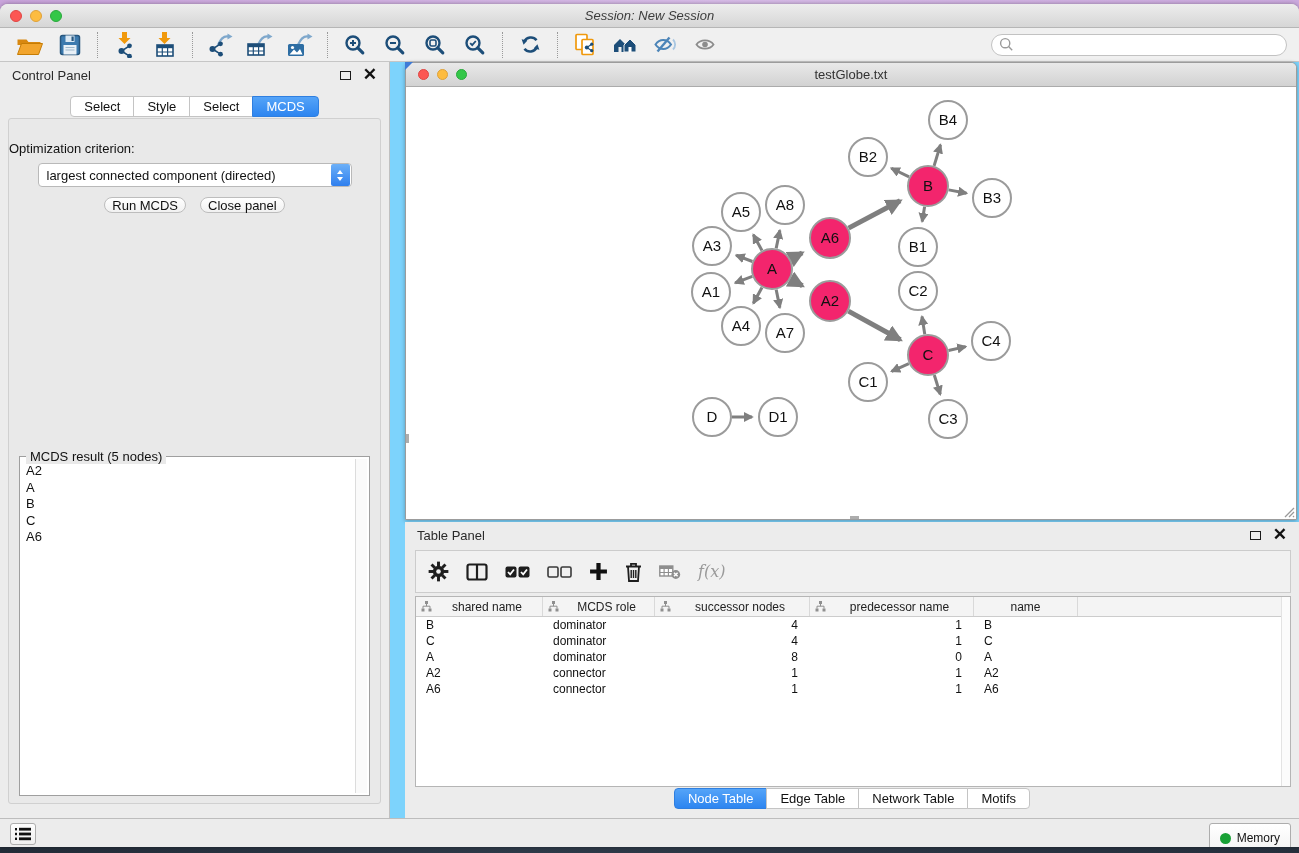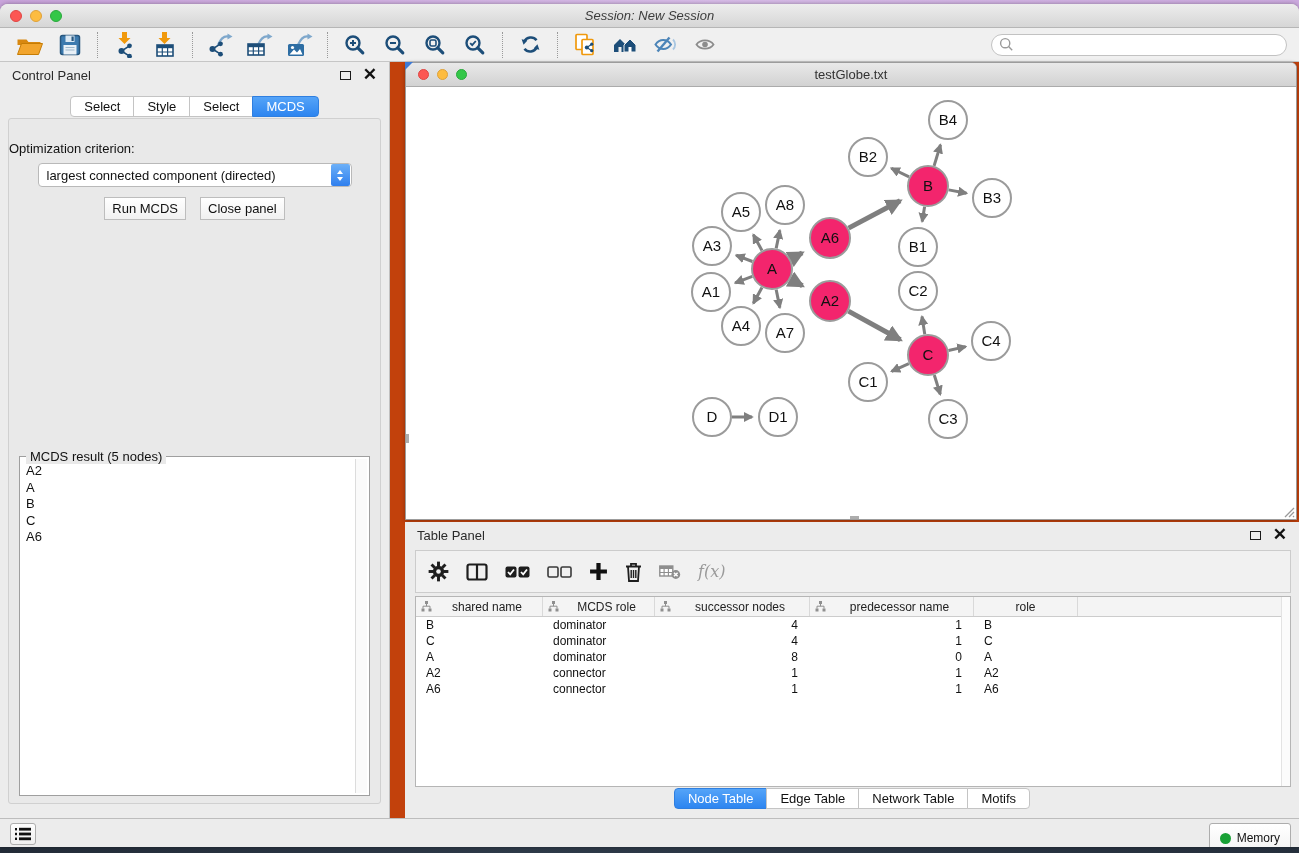--- a/index.html
+++ b/index.html
@@ -31,21 +31,21 @@
     display:flex; align-items:center; padding:0 10px; }
   .tb-btn { width:40px; height:30px; border:none; background:transparent;
     display:flex; align-items:center; justify-content:center; cursor:default; }
   .tb-sep { height:26px; border-left:1px dotted #9A9A9A; margin:0 7px; }
   .searchbox { margin-left:auto; margin-right:2px; width:296px; height:22px;
     background:#fff; border:1px solid #C2C2C2; border-radius:12px;
     display:flex; align-items:center; padding-left:7px; }
   .searchbox input { border:none; outline:none; flex:1; font-size:13px; background:transparent; }
 
   
-  .main { position:absolute; top:58px; left:0; right:0; height:756px; background:#c2410c;text-decoration:underline; }
+  .main { position:absolute; top:58px; left:0; right:0; height:756px; background:#7dd3fc;text-decoration:underline; }
 
   
   .control-panel { position:absolute; left:0; top:0; width:390px; height:756px;
     background:#ECECEC; border-right:1px solid #C0C0C0; }
   .panel-titlerow { height:26px; display:flex; align-items:center;
     padding:0 12px; font-size:13px; color:#2A2A2A; }
   .panel-titlerow .spacer { flex:1; }
   .float-ico { width:11px; height:9px; border:1.6px solid #1A1A1A; display:inline-block; margin-right:12px; }
   .close-ico { font-size:17px; font-weight:700; color:#111; line-height:10px; }
 
@@ -67,22 +67,22 @@
   .dropdown .value { flex:1; font-size:13px; color:#111; padding-left:8px;
     white-space:nowrap; overflow:hidden; }
   .stepper { width:19px; height:22px; margin-right:1px; border-radius:2px;
     background:linear-gradient(#6CB0F8,#2F7FEE);
     display:flex; flex-direction:column; align-items:center; justify-content:center; gap:3px; }
   .tri-up { width:0; height:0; border-left:3.5px solid transparent;
     border-right:3.5px solid transparent; border-bottom:4.5px solid #fff; }
   .tri-dn { width:0; height:0; border-left:3.5px solid transparent;
     border-right:3.5px solid transparent; border-top:4.5px solid #fff; }
   .cp-buttons { margin-top:10px; display:flex; justify-content:center; gap:14px; }
-  .push-btn { height:23px; padding:0 7px; font-size:13px; color:#111;
-    background:linear-gradient(#FFFFFF,#F1F1F1); border:1px solid #BDBDBD; border-radius:0; }
+  .push-btn { height:16px; padding:0 7px; font-size:13px; color:#111;
+    background:linear-gradient(#FFFFFF,#F1F1F1); border:1px solid #BDBDBD; border-radius:9px; }
 
   .result-group { position:absolute; top:337px; left:10px; right:10px; height:340px;
     border:1px solid #9F9F9F; background:#fff; }
   .result-legend { position:absolute; top:-8px; left:6px; background:#E9E9E9;
     padding:0 4px; font-size:13px; color:#111; }
   .result-list { position:absolute; top:6px; left:2px; right:15px; bottom:2px;
     font-size:13px; color:#111; line-height:16.5px; padding-left:4px; }
   .result-scroll { position:absolute; top:2px; bottom:2px; right:2px; width:12px;
     background:#FAFAFA; border-left:1px solid #DCDCDC; }
 
@@ -582,21 +582,21 @@
                 <span class="th-label">successor nodes</span>
               </div>
               <div class="th" style="width: 164px;">
                 <svg width="11" height="11" viewBox="0 0 11 11">
                   <path d="M4 0h3v3H4zM0.5 7.5h3v3h-3zM7.5 7.5h3v3h-3z" fill="#8F8F8F"></path>
                   <path d="M5.5 3v2.2M2 7.5V5.2h7v2.3" stroke="#8F8F8F" fill="none"></path>
                 </svg>
                 <span class="th-label">predecessor name</span>
               </div>
               <div class="th" style="width: 104px;">
-                <span class="th-label">role</span>
+                <span class="th-label">name</span>
               </div>
             </div>
           <div>
               <div class="tr">
                 <div class="td left" style="width: 127px;">B</div>
                 <div class="td left" style="width: 112px;">dominator</div>
                 <div class="td right" style="width: 155px;">4</div>
                 <div class="td right" style="width: 164px;">1</div>
                 <div class="td left" style="width: 104px;">B</div>
               </div>

